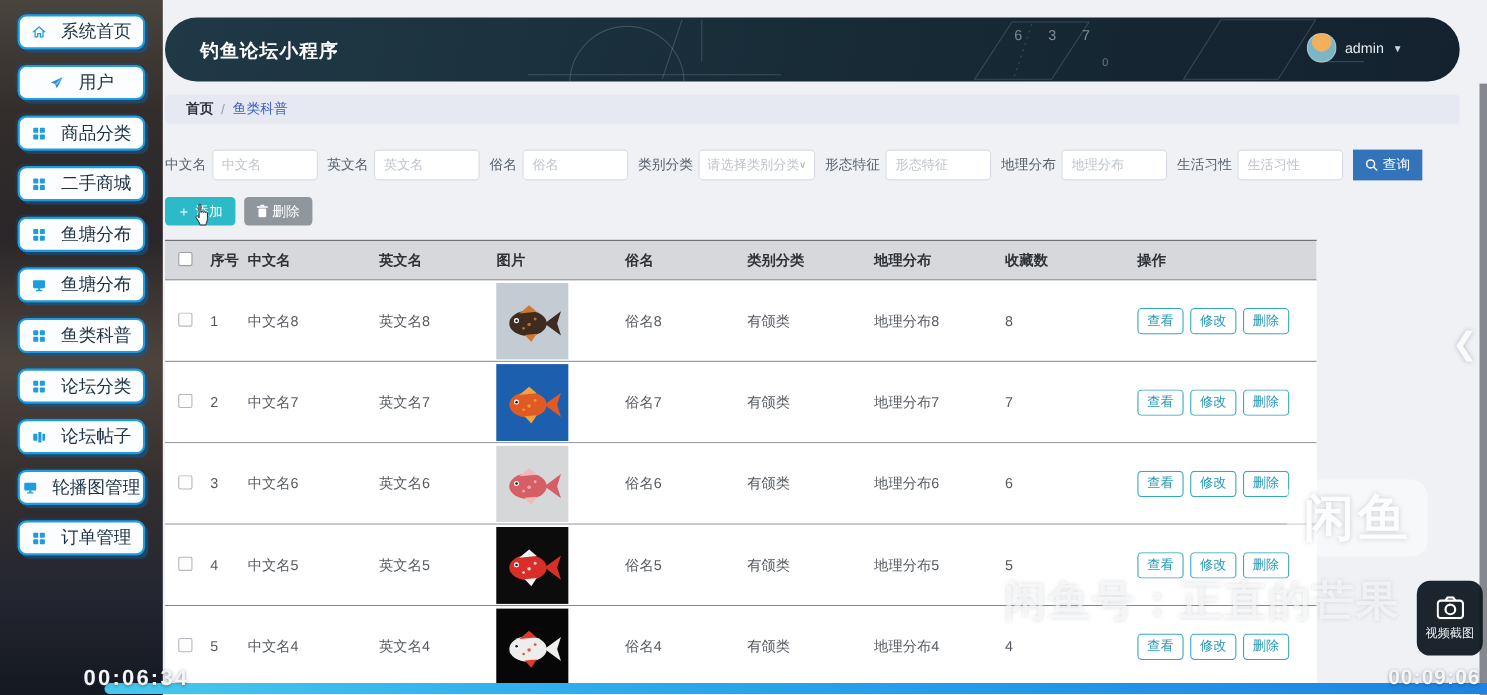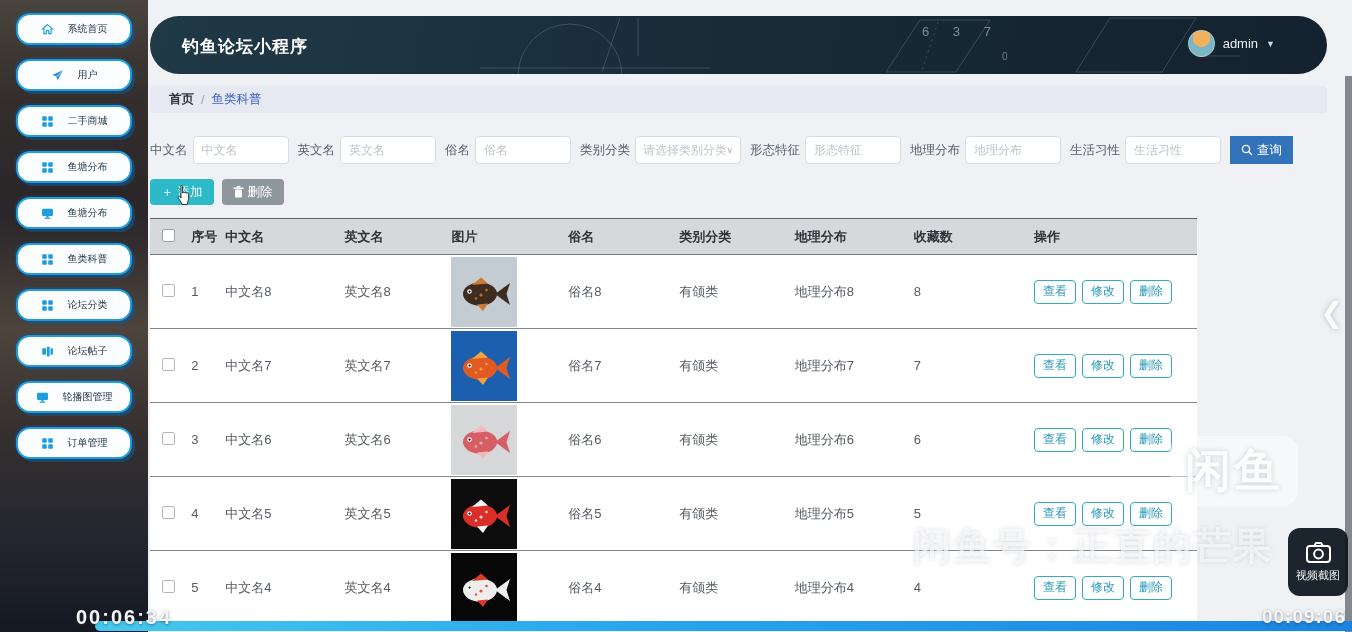--- a/index.html
+++ b/index.html
@@ -5,22 +5,22 @@
   * { margin:0; padding:0; box-sizing:border-box; }
   html,body { width:1352px; height:632px; }
   body { font-family:"Liberation Sans","DejaVu Sans",sans-serif; }
   .stage { position:relative; width:1352px; height:632px; overflow:hidden; background:#eff1f5; }
 
   
   .sidebar { position:absolute; left:0; top:0; width:148px; height:632px; z-index:3;
     background:linear-gradient(180deg,#4a443e 0%,#332d2c 16%,#2a2629 34%,#4d443d 52%,#36302f 68%,#232630 86%,#141820 100%);
     display:flex; flex-direction:column; gap:14px; padding-top:13px; }
   .side-item { flex:0 0 auto; width:116px; height:32px; margin:0 auto; background:#fcfdfe;
-    border:2px solid #1d9ce0; border-radius:14px; display:flex; align-items:center; justify-content:center;
-    gap:14px; color:#1c3144; font-size:10px; cursor:pointer; position:relative;
+    border:2px solid #1d9ce0; border-radius:8px; display:flex; align-items:center; justify-content:center;
+    gap:14px; color:#1c3144; font-size:16px; cursor:pointer; position:relative;
     box-shadow:3px 3px 0 rgba(16,90,150,.55), -2px -2px 0 rgba(16,90,150,.25); }
   .side-item .s-icon { width:13px; height:13px; color:#1d9ce0; display:inline-flex; }
   .side-item .s-icon svg { width:13px; height:13px; }
 
   
   .main { position:absolute; left:148px; top:8px; width:1204px; height:632px; }
 
   .topbar { position:absolute; left:2px; top:8px; width:1177px; height:58px; border-radius:30px;
     background:linear-gradient(100deg,#203946 0%,#172a36 55%,#13222e 100%); overflow:hidden; }
   .topbar .sketch { position:absolute; left:0; top:0; }
@@ -135,20 +135,31 @@
       </div>
       <div class="side-item">
         <span class="s-icon">
           <svg viewBox="0 0 16 16" fill="currentColor">
             <rect x="1.5" y="1.5" width="5.6" height="5.6" rx="1"></rect>
             <rect x="8.9" y="1.5" width="5.6" height="5.6" rx="1"></rect>
             <rect x="1.5" y="8.9" width="5.6" height="5.6" rx="1"></rect>
             <rect x="8.9" y="8.9" width="5.6" height="5.6" rx="1"></rect>
           </svg>
         </span>
+        <span>商品分类</span>
+      </div>
+      <div class="side-item">
+        <span class="s-icon">
+          <svg viewBox="0 0 16 16" fill="currentColor">
+            <rect x="1.5" y="1.5" width="5.6" height="5.6" rx="1"></rect>
+            <rect x="8.9" y="1.5" width="5.6" height="5.6" rx="1"></rect>
+            <rect x="1.5" y="8.9" width="5.6" height="5.6" rx="1"></rect>
+            <rect x="8.9" y="8.9" width="5.6" height="5.6" rx="1"></rect>
+          </svg>
+        </span>
         <span>二手商城</span>
       </div>
       <div class="side-item">
         <span class="s-icon">
           <svg viewBox="0 0 16 16" fill="currentColor">
             <rect x="1.5" y="1.5" width="5.6" height="5.6" rx="1"></rect>
             <rect x="8.9" y="1.5" width="5.6" height="5.6" rx="1"></rect>
             <rect x="1.5" y="8.9" width="5.6" height="5.6" rx="1"></rect>
             <rect x="8.9" y="8.9" width="5.6" height="5.6" rx="1"></rect>
           </svg>

